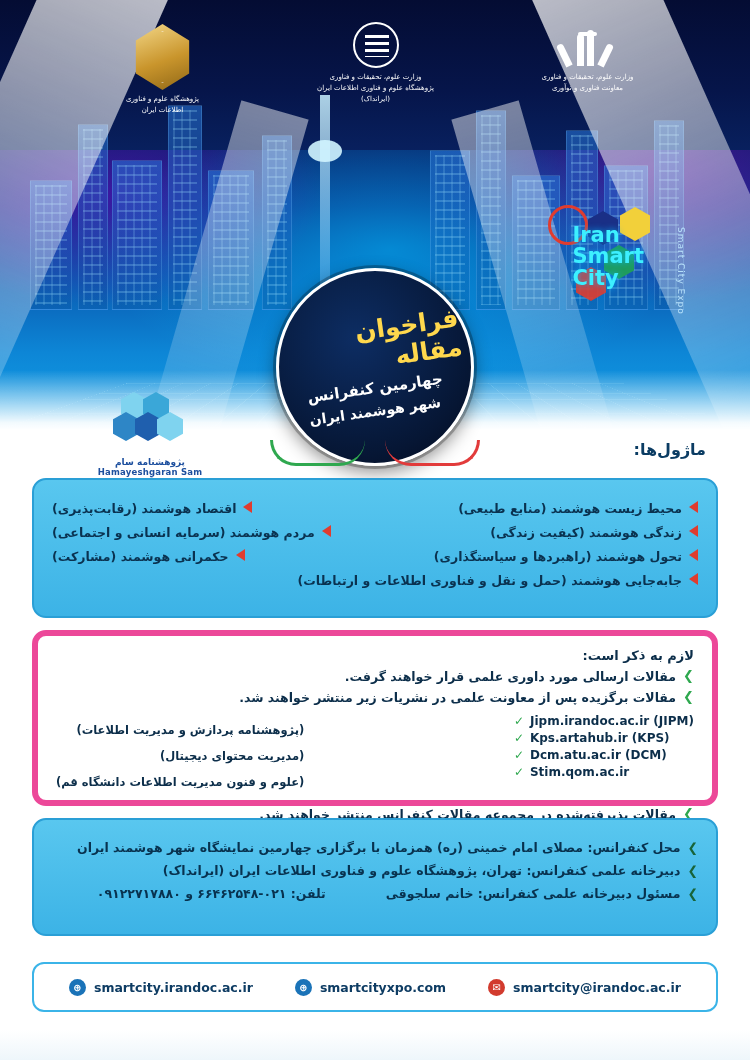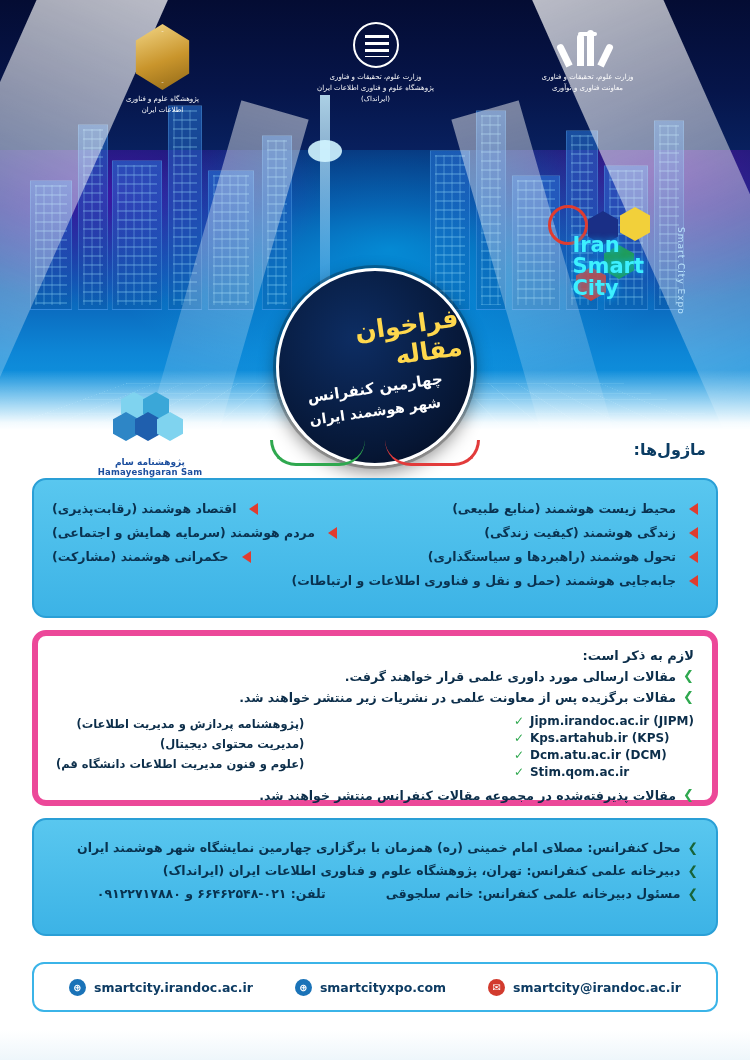--- a/index.html
+++ b/index.html
@@ -102,21 +102,21 @@
   .doc-mark::before{
     content:""; position:absolute; top:11px; left:10px; width:24px; height:22px;
     background: repeating-linear-gradient(180deg,#fff 0 3px, transparent 3px 7px);
   }
 
   
   .isc {
     position: absolute; right: 38px; top: 205px; width: 170px; height: 125px;
   }
   .isc-text {
-    position: absolute; right: 68px; top: 30px;
+    position: absolute; right: 68px; top: 20px;
     color: #3df0ff; font-family: "DejaVu Sans", sans-serif; font-weight: bold;
     font-size: 21px; line-height: 1.02; text-align: left; direction: ltr;
     text-shadow: 0 0 7px rgba(0,180,255,.9);
   }
   .isc-vert{
     position:absolute; right: 26px; top: 22px; color:#bfe9ff; font-size:9px;
     writing-mode: vertical-rl; letter-spacing: 1px; direction: ltr; opacity:.9;
   }
   .hex { position:absolute; width:30px; height:34px; clip-path: polygon(50% 0%,100% 25%,100% 75%,50% 100%,0% 75%,0% 25%); }
   .ring { position:absolute; border-radius:50%; }
@@ -163,38 +163,38 @@
   .section.white {
     background: #ffffff;
     border: 6px solid #ec4899;
   }
   .sec-title {
     position:absolute; right: 44px; font-size: 16px; font-weight: bold; color:#0b3c63;
   }
 
   .modules { top: 478px; height: 140px; }
   .row { display: flex; justify-content: space-between; align-items: center; margin: 9px 0; }
-  .item { display: flex; align-items: center; gap: 13px; font-size: 12.5px; font-weight: bold; color:#0a3250; }
+  .item { display: flex; gap: 7px; font-size: 12.5px; font-weight: bold; color:#0a3250; }
   .arrow {
     width: 0; height: 0;
     border-top: 6px solid transparent;
     border-bottom: 6px solid transparent;
     border-right: 9px solid #e03c2f;
   }
 
   .notes { top: 630px; height: 176px; padding: 12px 18px 10px; }
   .note-line { display:flex; align-items:flex-start; gap:7px; justify-content:flex-start; font-size:12.5px; color:#0c2e4a; margin:6px 0; font-weight:bold;}
   .chev { color:#2fa84f; font-weight:bold; font-size:13px; line-height:1.1; }
   .notes-head { font-size: 13px; font-weight: bold; color:#0c2e4a; text-align: right; margin-bottom: 2px;}
   .journals { display:flex; justify-content: space-between; gap:10px; margin: 4px 0 4px; }
   .j-left { direction: ltr; text-align: left; font-size: 12px; font-weight: bold; color:#0c2e4a; }
   .j-left div { display:flex; align-items:center; gap:6px; margin: 3px 0;}
   .tick { color:#2fa84f; font-weight:bold; }
   .j-right { text-align: right; font-size: 11.5px; font-weight: bold; color:#0c2e4a; }
-  .j-right div { margin: 6px 0; }
+  .j-right div { margin: 12px 0; }
 
   .venue { top: 818px; height: 118px; }
   .venue .vline { display:flex; align-items:center; gap:7px; justify-content:flex-start; font-size:12.5px; font-weight:bold; color:#08324f; margin:8px 0;}
   .vchev { color:#18643a; font-weight:bold; }
   .venue .two { display:flex; justify-content:flex-start; gap:60px; align-items:center;}
 
   
   .contact {
     position:absolute; left:32px; top:962px; width:686px; height:50px;
     border:2px solid #3bb4e8; border-radius: 12px; background:#ffffff;
@@ -322,21 +322,21 @@
         <span>اقتصاد هوشمند (رقابت‌پذیری)</span>
       </div>
     </div>
     <div class="row">
       <div class="item">
         <span class="arrow"></span>
         <span>زندگی هوشمند (کیفیت زندگی)</span>
       </div>
       <div class="item">
         <span class="arrow"></span>
-        <span>مردم هوشمند (سرمایه همایش و اجتماعی)</span>
+        <span>مردم هوشمند (سرمایه انسانی و اجتماعی)</span>
       </div>
     </div>
     <div class="row">
       <div class="item">
         <span class="arrow"></span>
         <span>تحول هوشمند (راهبردها و سیاستگذاری)</span>
       </div>
       <div class="item">
         <span class="arrow"></span>
         <span>حکمرانی هوشمند (مشارکت)</span>

